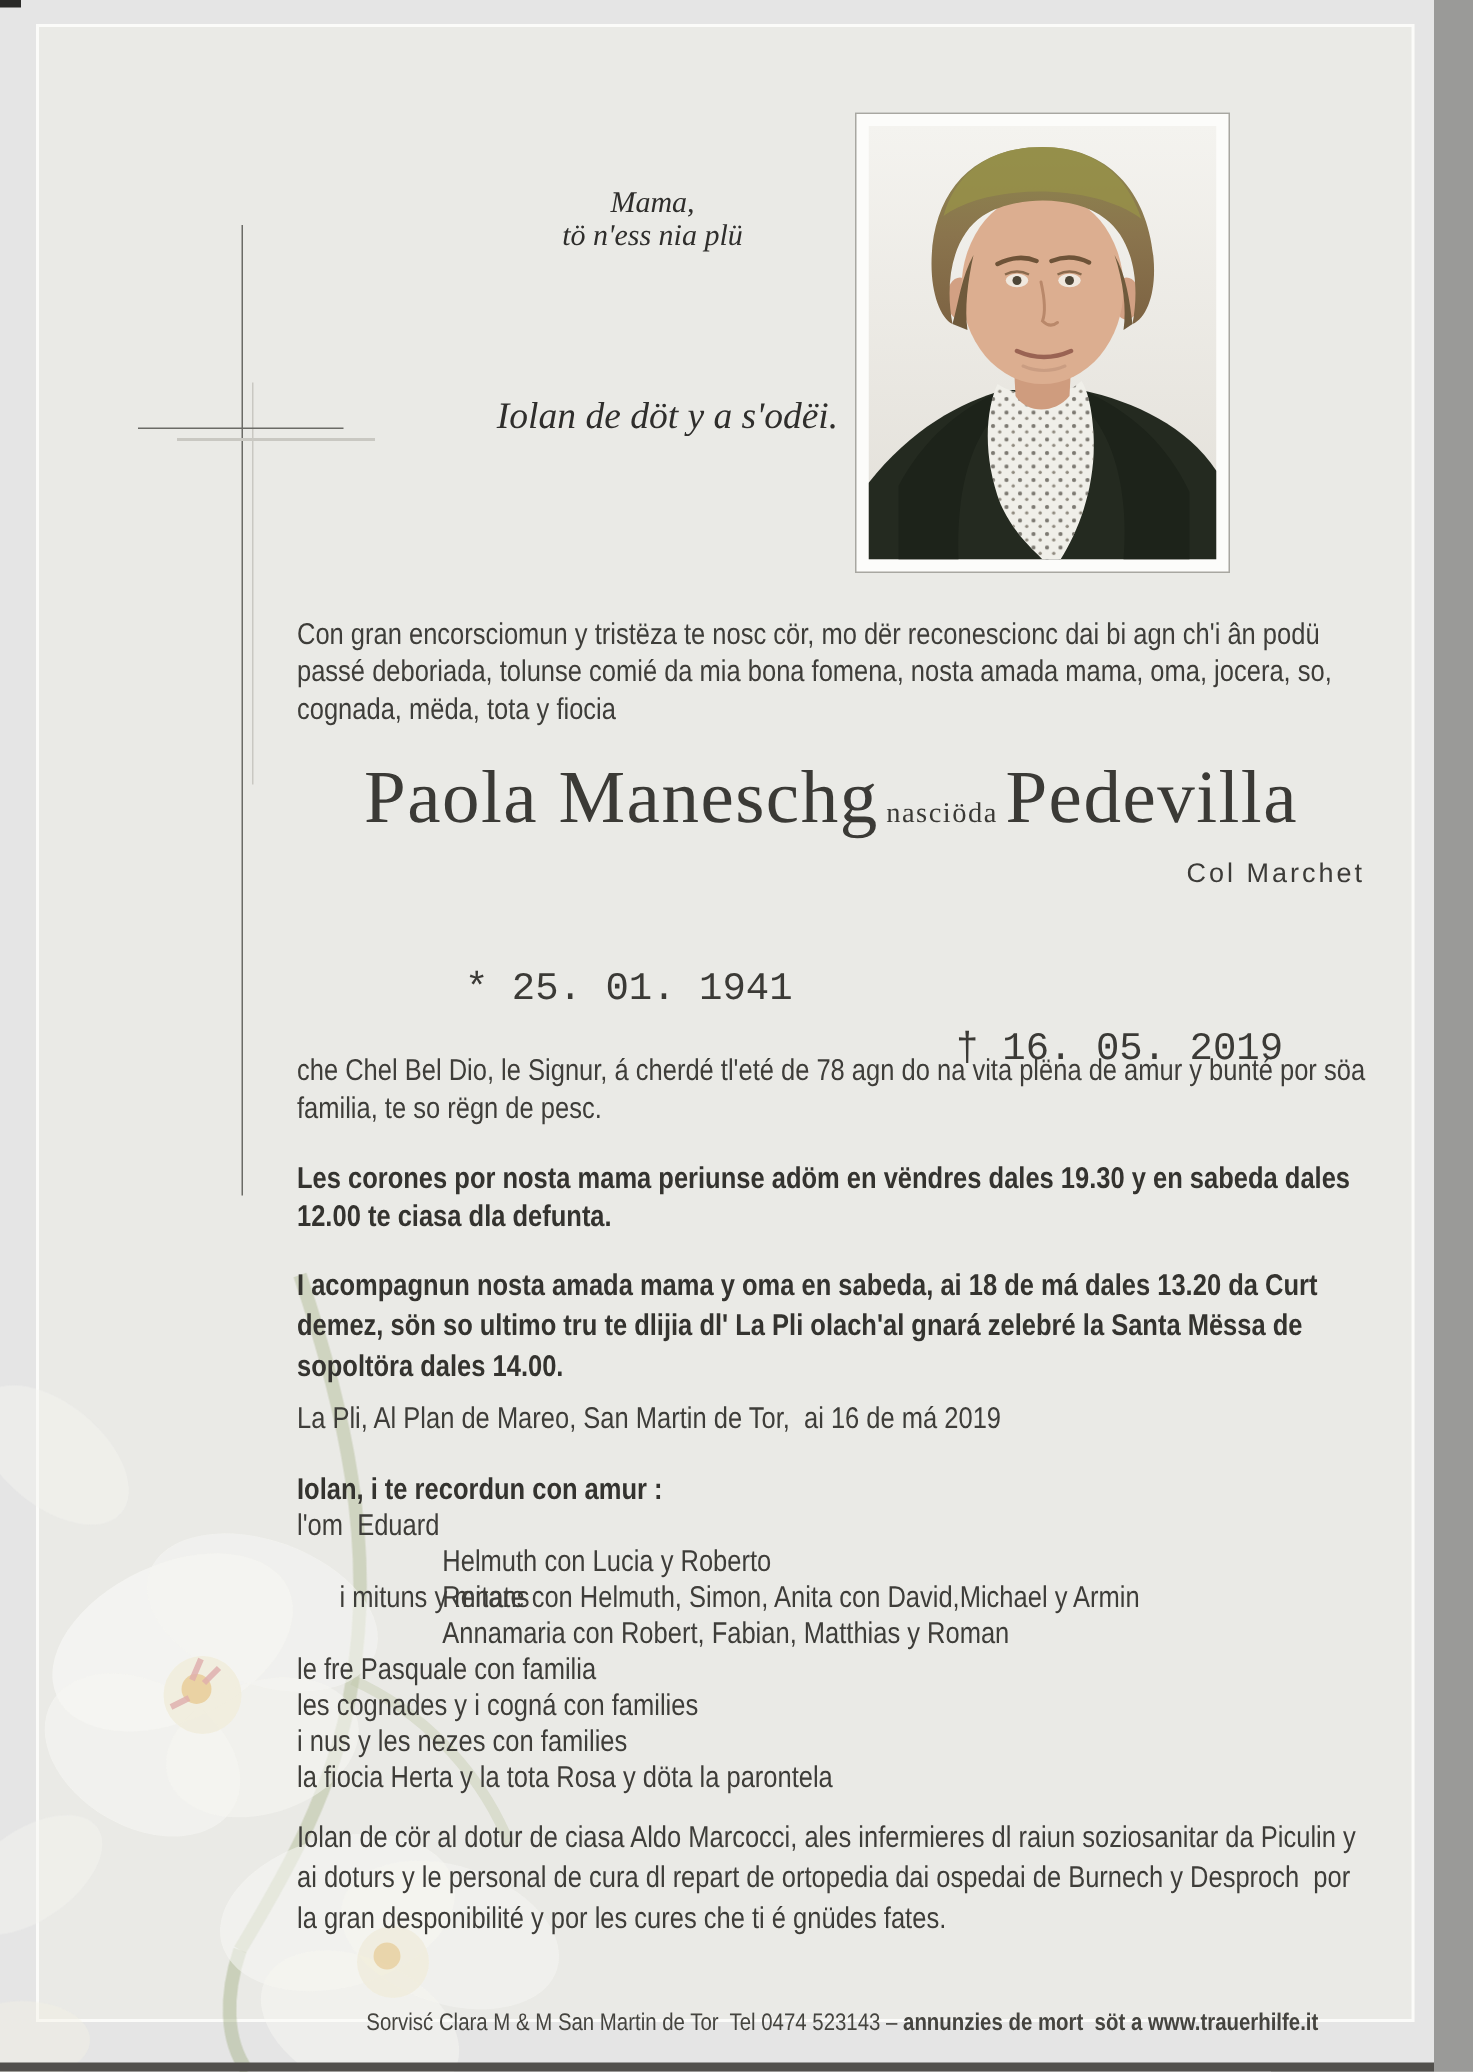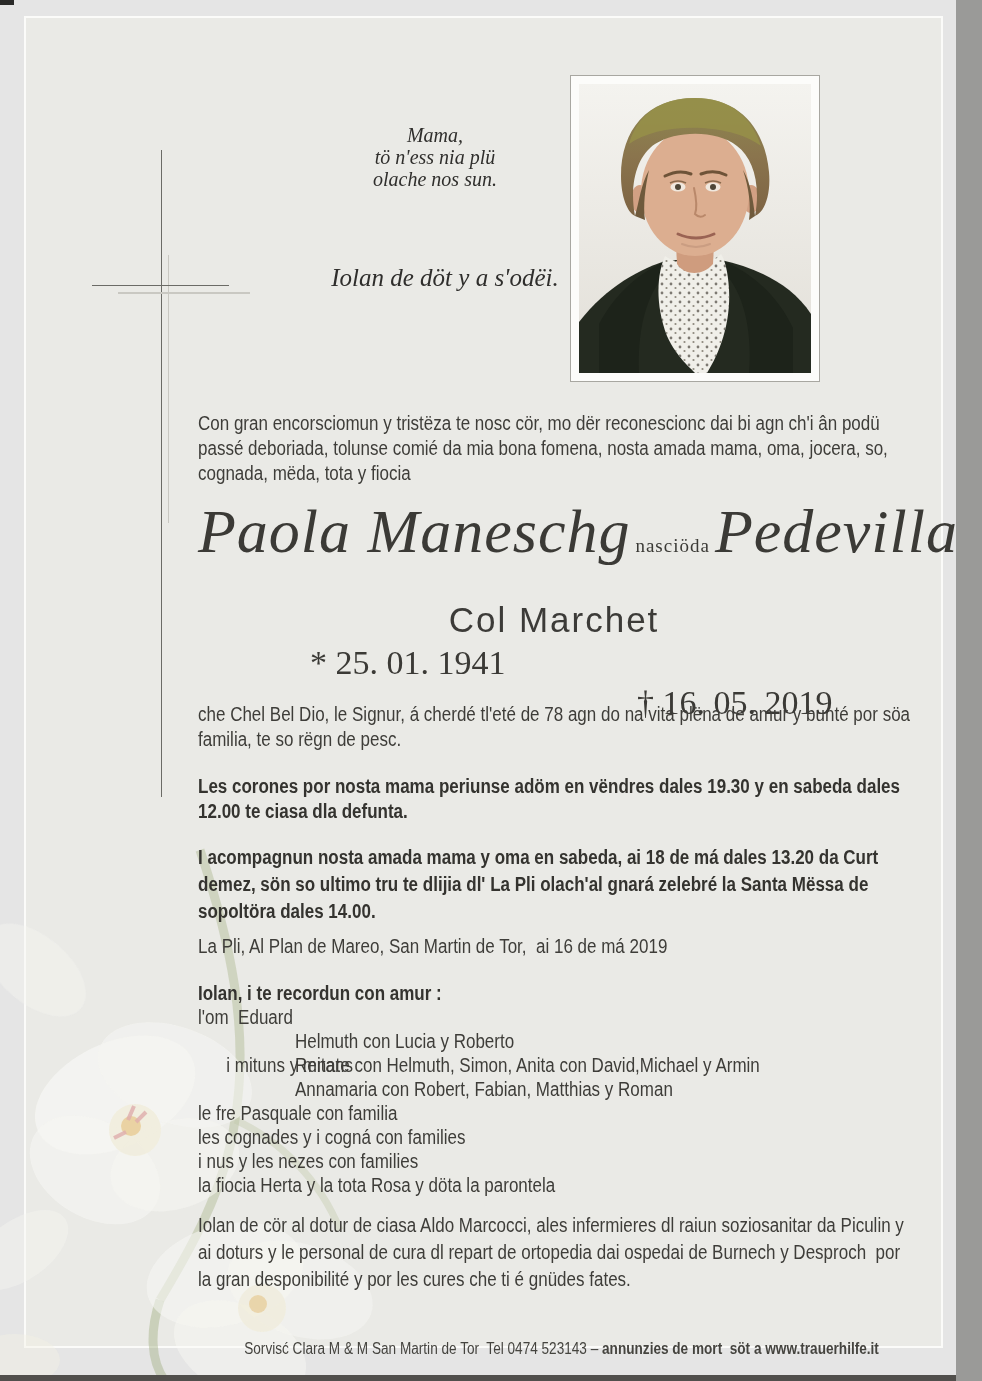--- a/index.html
+++ b/index.html
@@ -17,25 +17,25 @@
   .poem{left:285px;top:124px;width:300px;text-align:center;
         font:italic 20px/22px "Liberation Serif",serif;color:#2f2e2c;}
   .poem-closing{left:285px;top:264px;width:320px;text-align:center;
         font:italic 25px/28px "Liberation Serif",serif;color:#2f2e2c;}
   .cross-line{background:#6b6b66;}
   .cross-echo{background:#c9c8c2;}
   .photo-frame{left:570px;top:75px;width:250px;height:307px;box-sizing:border-box;
         background:#fcfcfa;border:1px solid #a8a7a1;padding:8px;}
   .name-line{left:198px;top:500px;width:712px;text-align:center;white-space:nowrap;
         font-family:"Liberation Serif",serif;color:#3b3a36;letter-spacing:1px;}
-  .name-big{font-size:62px;line-height:62px;font-style:italic;}
+  .name-big{font-size:50px;line-height:62px;}
   .name-small{font-size:19px;}
-  .house-name{left:198px;top:600px;width:712px;text-align:center;font-size:35px;
+  .house-name{left:198px;top:572px;width:712px;text-align:right;font-size:18px;
         letter-spacing:2px;color:#3c3b38;}
-  .date-text{font-family:Liberation Serif, serif;font-size:34px;color:#3b3a36;}
+  .date-text{font-family:Liberation Mono, monospace;font-size:26px;color:#3b3a36;}
   .fam-line{position:relative;height:24px;white-space:pre-wrap;}
   .fam-col2{position:absolute;left:114px;top:0;white-space:nowrap;}
   .fam-indent{padding-left:114px;}
   .footer{left:135px;top:1320px;width:838px;text-align:center;font-size:16px;
         line-height:19px;color:#45443f;white-space:pre-wrap;}
   .strip{left:0;top:1375px;width:982px;height:6px;background:#514f4c;}
   .corner-tl{left:0;top:0;width:14px;height:5px;background:#2a2a28;}
   .corner-tr{left:976px;top:0;width:6px;height:4px;background:#2a2a28;}
 </style>
 </head>
@@ -76,21 +76,20 @@
   </svg>
 
   <div class="abs cross-line" style="left:161px;top:150px;width:1px;height:647px;"></div>
   <div class="abs cross-echo" style="left:168px;top:255px;width:1px;height:268px;"></div>
   <div class="abs cross-line" style="left:92px;top:285px;width:137px;height:1px;"></div>
   <div class="abs cross-echo" style="left:118px;top:292px;width:132px;height:2px;"></div>
 
   <div class="abs poem">
     <div>Mama,</div>
     <div>tö n'ess nia plü</div>
-    <div>olache nos sun.</div>
   </div>
   <div class="abs poem-closing">Iolan de döt y a s'odëi.</div>
 
   <div class="abs photo-frame">
     <svg width="232" height="289" viewBox="0 0 232 289">
       <defs>
         <linearGradient id="bgG" x1="0" y1="0" x2="0" y2="1">
           <stop offset="0" stop-color="#f4f3ef"></stop>
             <stop offset="1" stop-color="#e2dfd8"></stop>
         </linearGradient>

